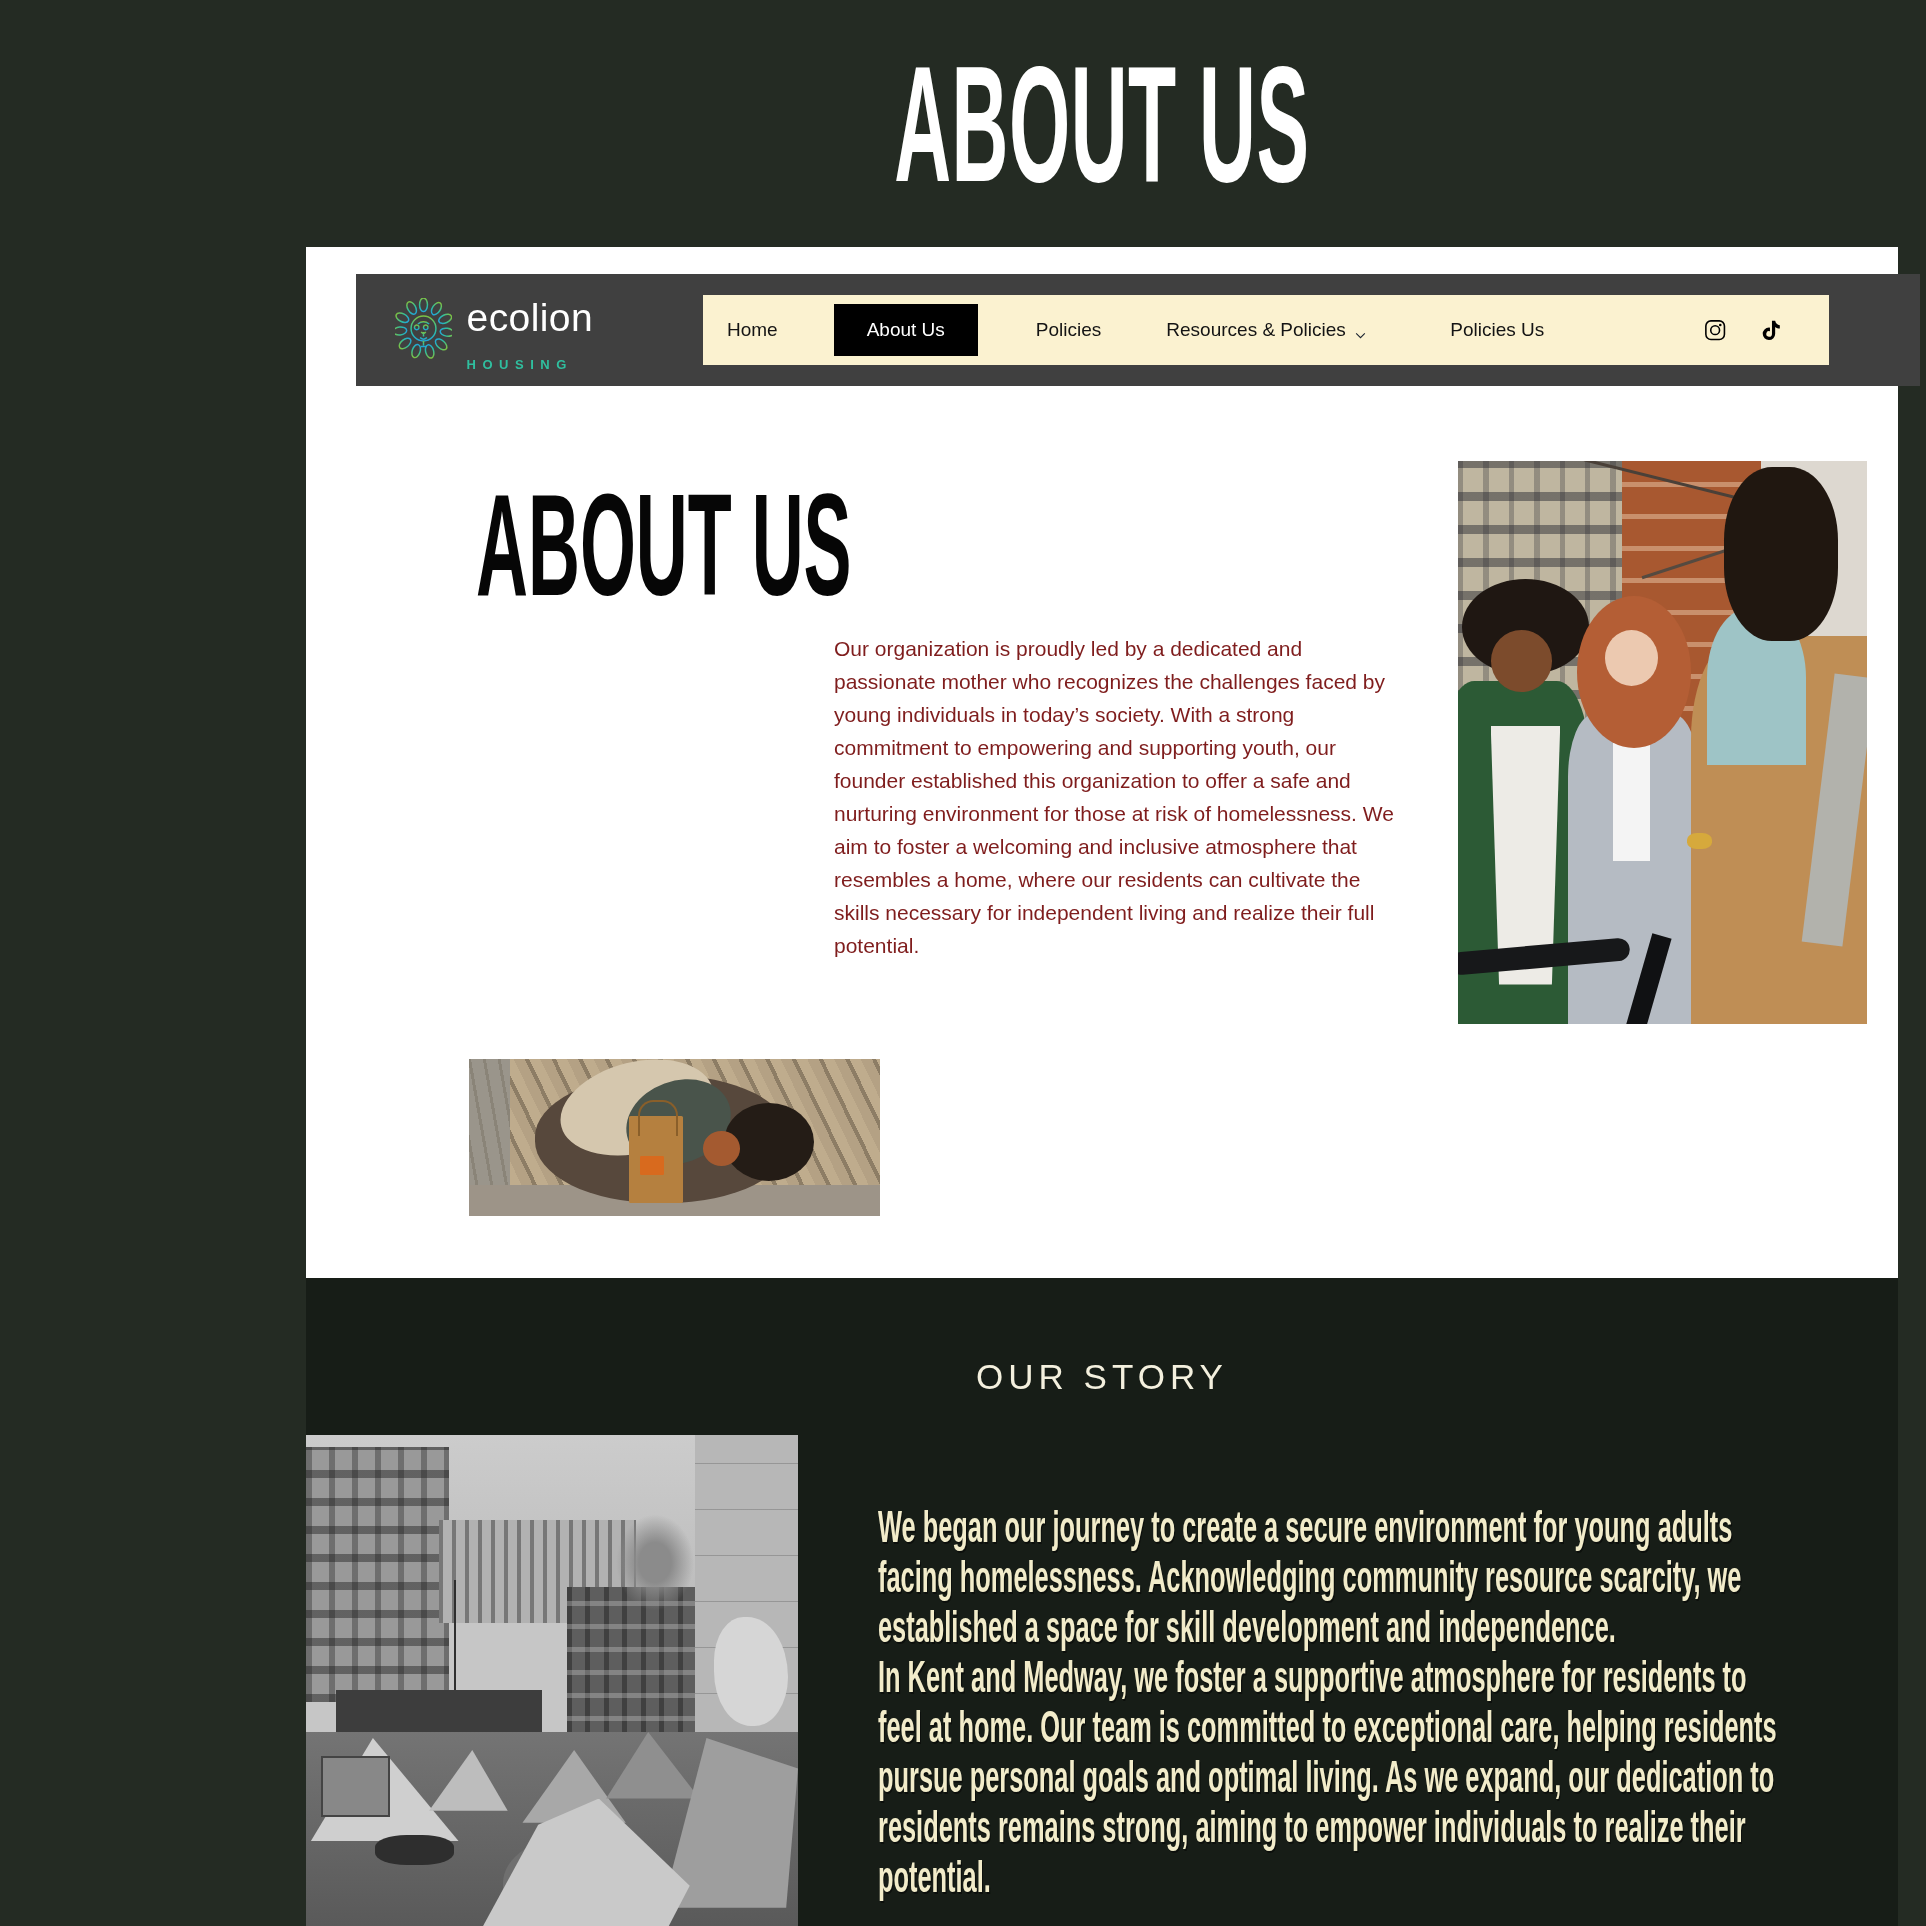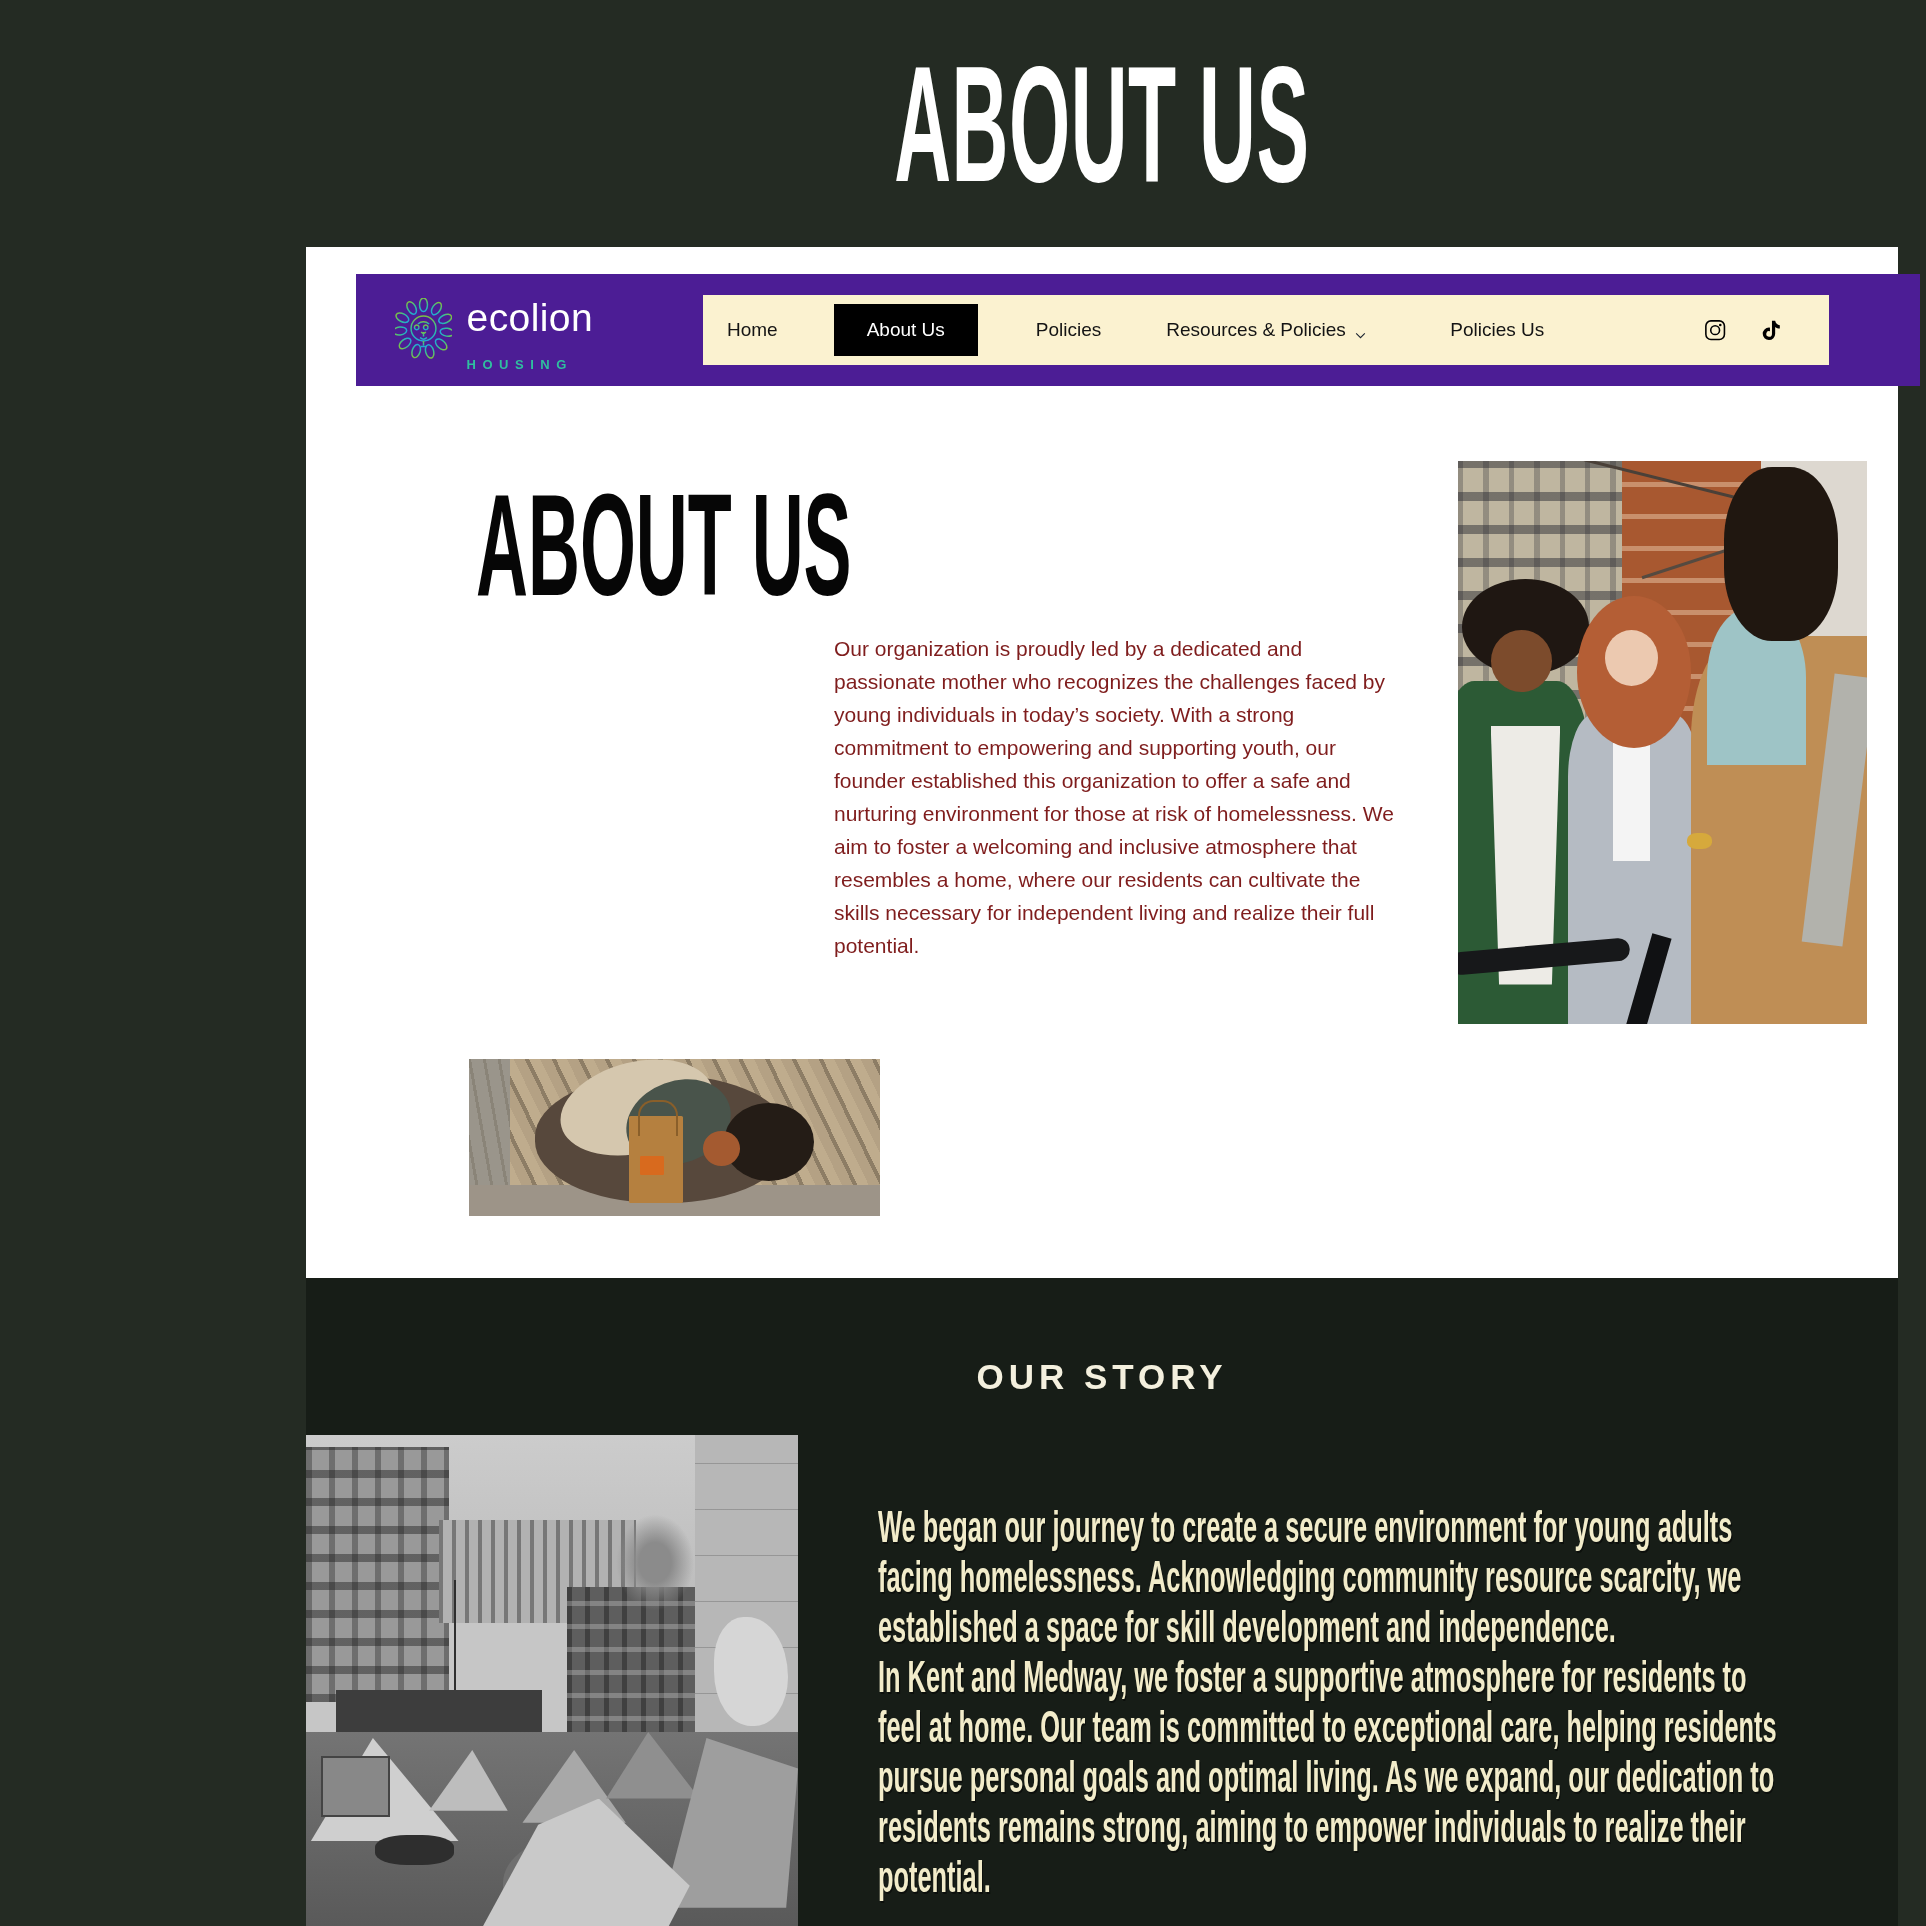--- a/index.html
+++ b/index.html
@@ -25,21 +25,21 @@
 
   
   .card{
     left:306px;top:247px;width:1592px;height:1031px;
     background:#ffffff;
   }
 
   
   .navband{
     position:absolute;left:50px;top:27px;width:1564px;height:112px;
-    background:#4c1d95;
+    background:#404040;
   }
   .logo{
     position:absolute;left:39px;top:22.3px;height:69px;
     display:flex;align-items:flex-start;cursor:pointer;
   }
   .logo-mark{width:57px;height:61px;margin-top:1.5px;}
   .logo-words{margin-left:14.6px;}
   .logo-name{
     font-size:39px;color:#ffffff;font-weight:500;line-height:43px;letter-spacing:0.4px;
   }
@@ -168,21 +168,21 @@
     clip-path:polygon(0 100%,30% 18%,58% 0,100% 60%,86% 100%);}
   .pc-debris3{left:14%;top:66%;width:16%;height:5%;background:#2e2e2e;border-radius:40%;}
   .pc-junk{left:3%;top:53%;width:14%;height:10%;background:#888888;border:2.3px solid #444;box-sizing:border-box;}
 
   
   .story-section{
     left:306px;top:1278px;width:1592px;height:867px;background:#171d17;
   }
   .story-heading{
     position:absolute;left:0;top:79px;width:100%;text-align:center;
-    font-size:35px;letter-spacing:5px;color:#f4f0de;font-weight:700;
+    font-size:35px;letter-spacing:5px;color:#f4f0de;font-weight:400;
   }
   .story-text{
     position:absolute;left:572px;top:224px;width:909px;
   }
   .story-par{
     width:1570px;transform:scale(0.577,1);transform-origin:left top;
     font-size:44px;line-height:50px;font-weight:bold;color:#f2ecca;
     margin:0;text-shadow:1.9px 2.3px 0.4px rgba(0,0,0,0.45);
   }
 </style>

